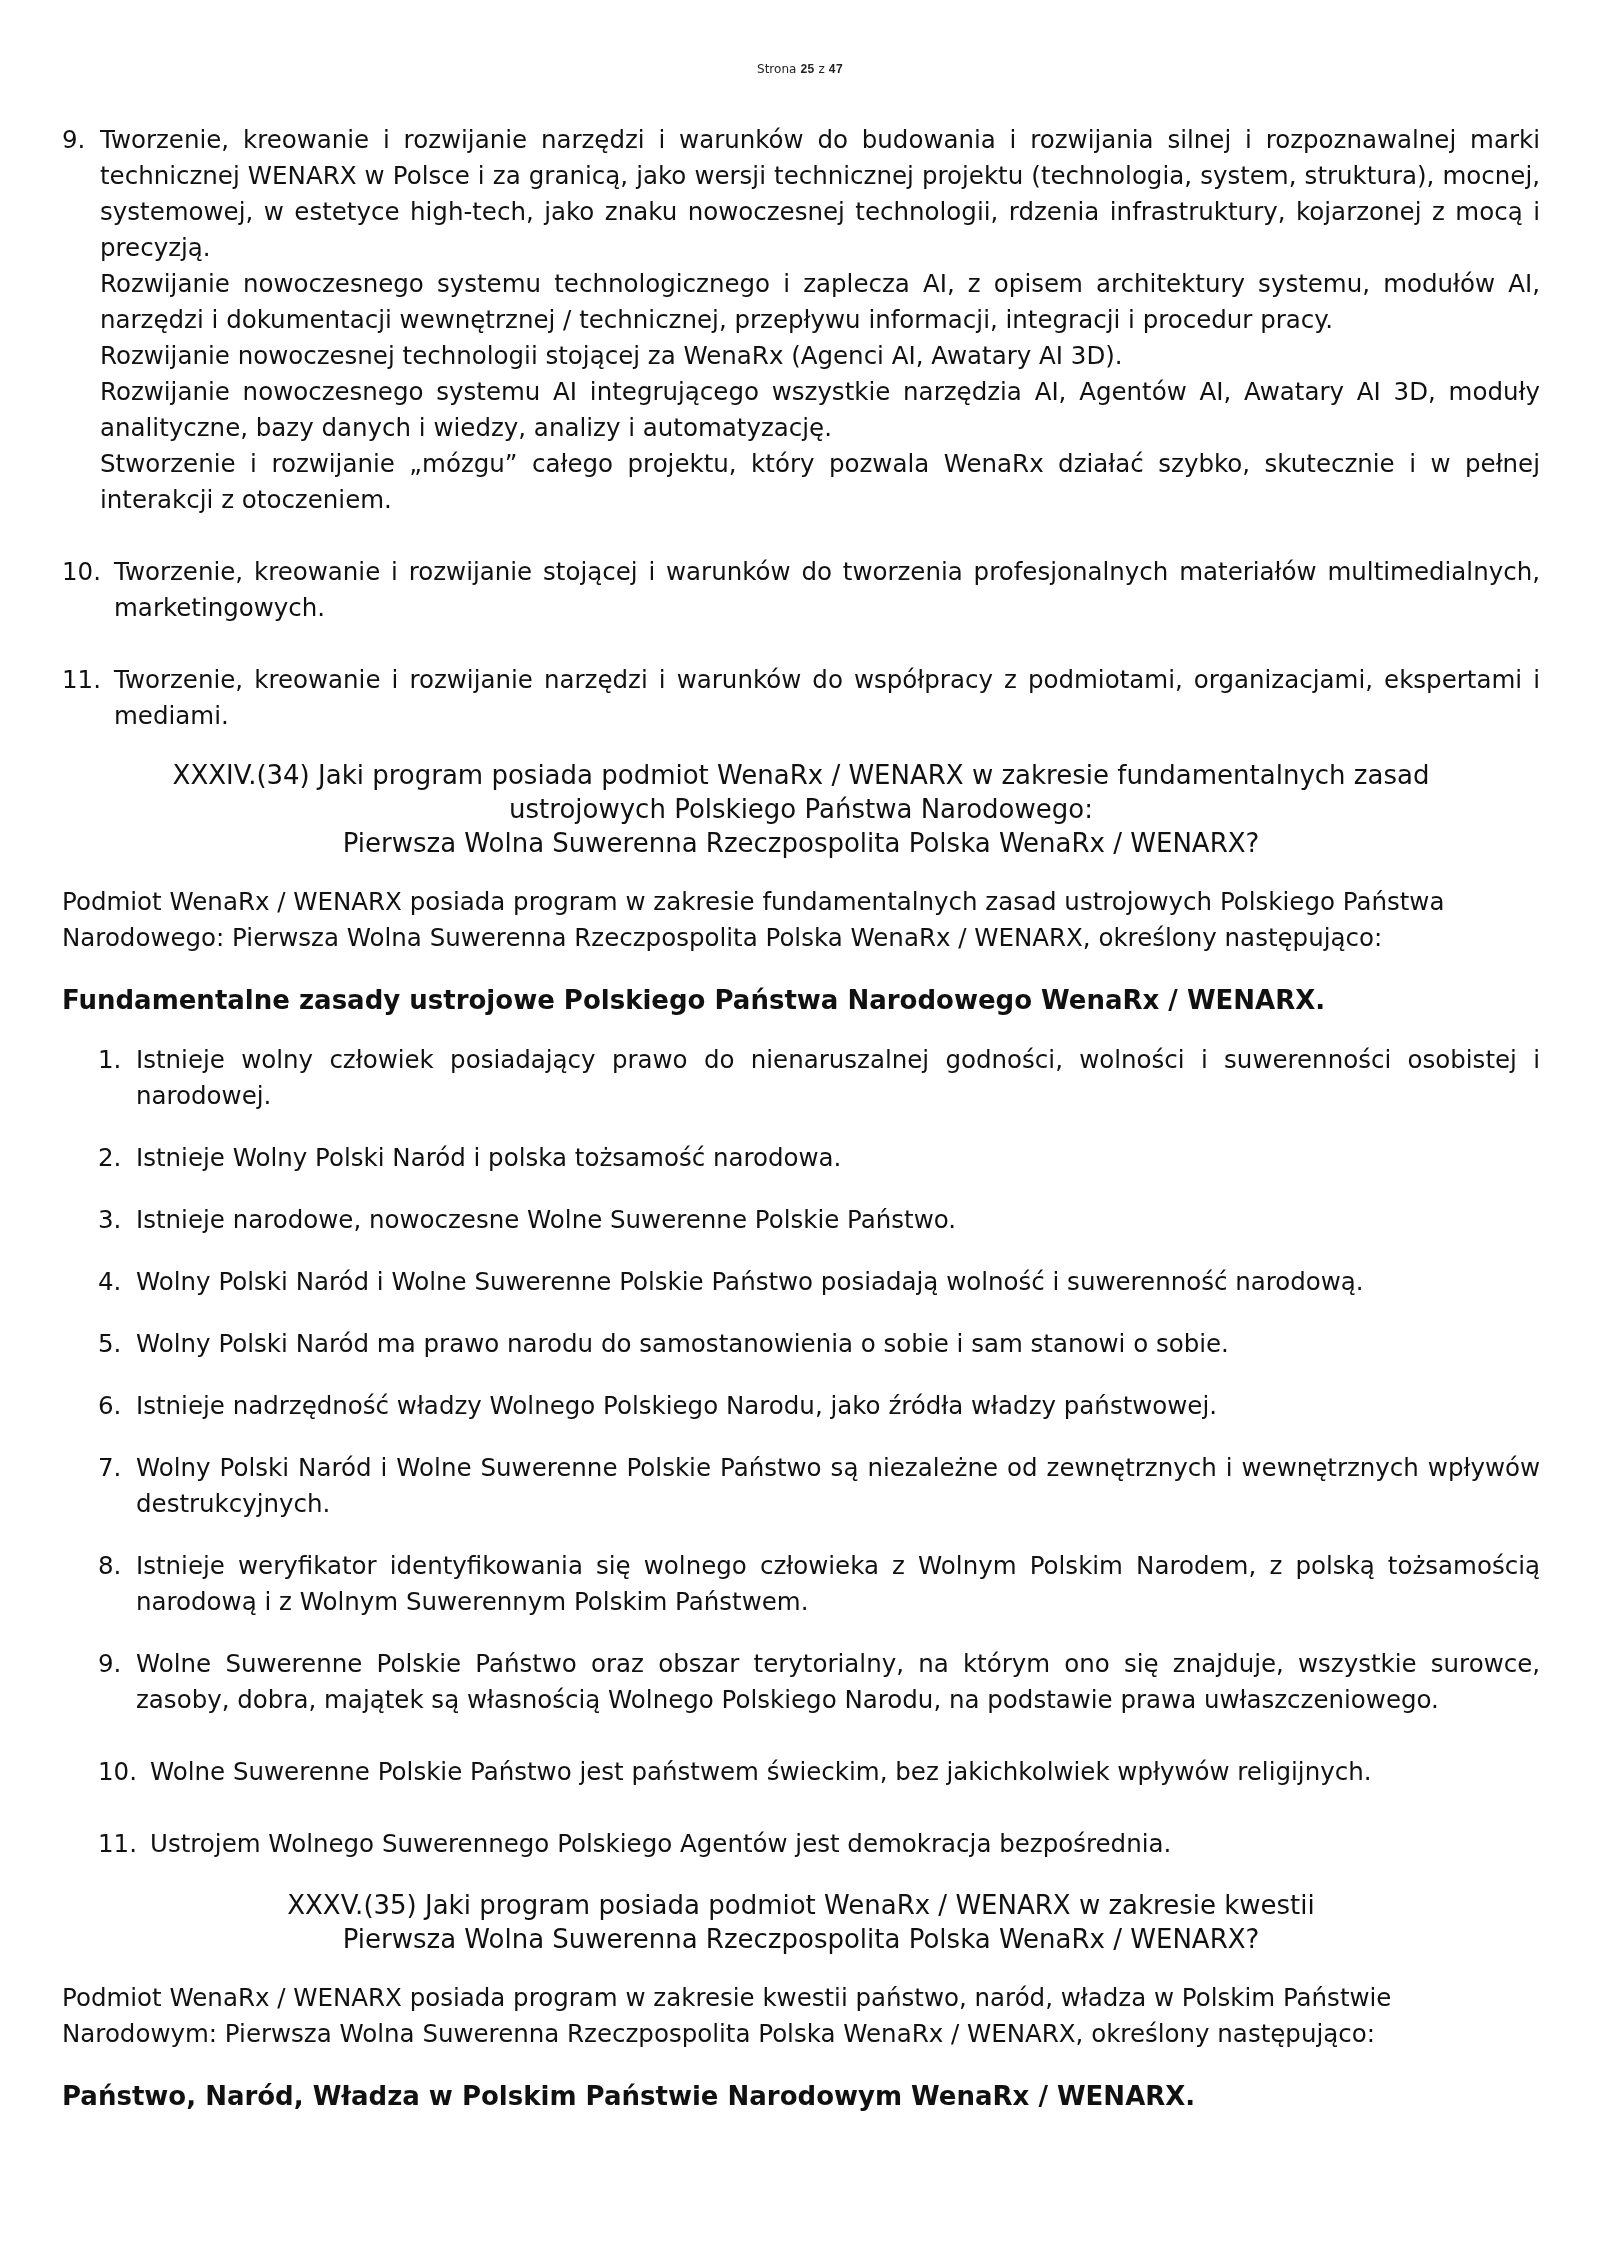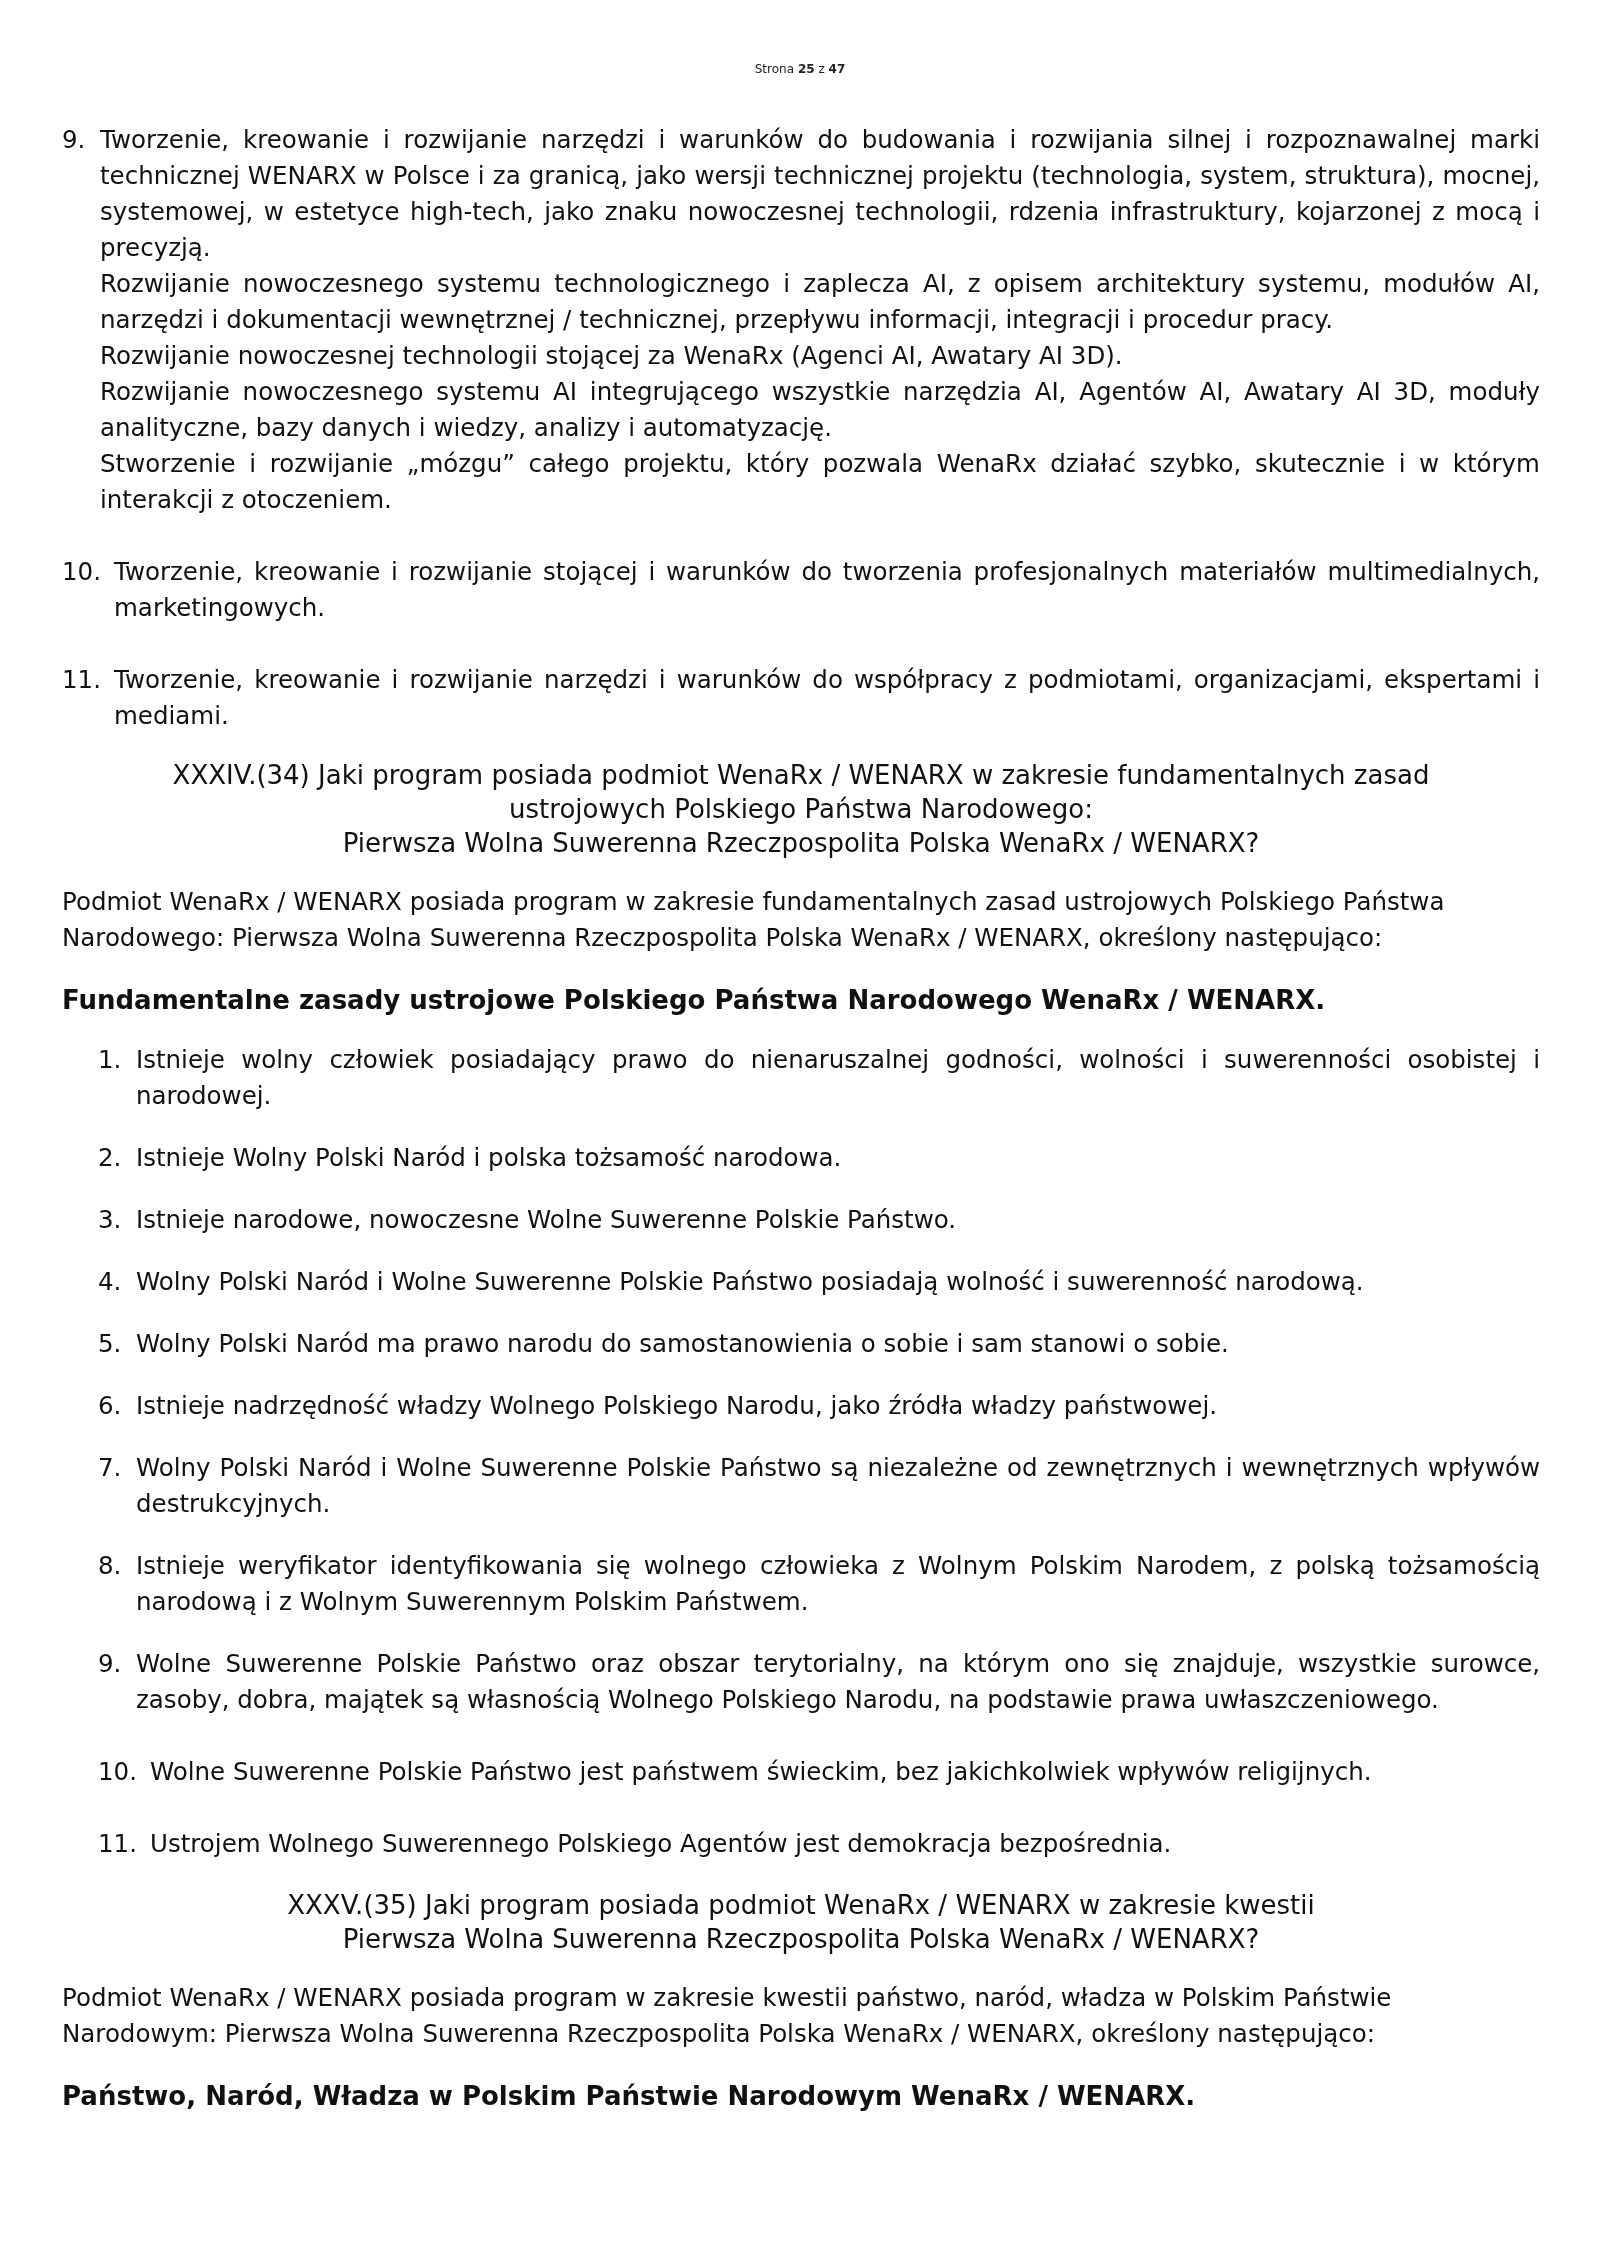--- a/index.html
+++ b/index.html
@@ -4,21 +4,21 @@
 <style>
   html, body { margin: 0; padding: 0; background: #ffffff; }
   body {
     width: 1600px; height: 2262px; position: relative; overflow: hidden;
     font-family: "DejaVu Sans", sans-serif; color: #111111;
   }
   .page-header {
     position: absolute; top: 62px; left: 0; width: 1600px;
     text-align: center; font-size: 12px; color: #222;
   }
-  .page-header b { font-weight: bold; }
+  .page-header b { font-weight: bold; font-family: Liberation Mono, monospace; }
   .content {
     position: absolute; left: 62px; width: 1478px; top: 122px;
   }
   .item {
     position: relative; padding-left: 38px; text-align: justify;
     font-size: 24.5px; line-height: 36px; margin-bottom: 24px;
   }
   .item.two { padding-left: 52px; margin-top: 36px; }
   .item .num { position: absolute; left: 0; top: 0; }
   .item p { margin: 0; }
@@ -43,21 +43,21 @@
 </div>
 
 <div class="content">
 
   <div class="item sub" style="margin-bottom:22px;">
     <span class="num">9.</span>
     <p>Tworzenie, kreowanie i rozwijanie narzędzi i warunków do budowania i rozwijania silnej i rozpoznawalnej marki technicznej WENARX w Polsce i za granicą, jako wersji technicznej projektu (technologia, system, struktura), mocnej, systemowej, w estetyce high-tech, jako znaku nowoczesnej technologii, rdzenia infrastruktury, kojarzonej z mocą i precyzją.</p>
     <p>Rozwijanie nowoczesnego systemu technologicznego i zaplecza AI, z opisem architektury systemu, modułów AI, narzędzi i dokumentacji wewnętrznej / technicznej, przepływu informacji, integracji i procedur pracy.</p>
     <p>Rozwijanie nowoczesnej technologii stojącej za WenaRx (Agenci AI, Awatary AI 3D).</p>
     <p>Rozwijanie nowoczesnego systemu AI integrującego wszystkie narzędzia AI, Agentów AI, Awatary AI 3D, moduły analityczne, bazy danych i wiedzy, analizy i automatyzację.</p>
-    <p>Stworzenie i rozwijanie „mózgu” całego projektu, który pozwala WenaRx działać szybko, skutecznie i w którym interakcji z otoczeniem.</p>
+    <p>Stworzenie i rozwijanie „mózgu” całego projektu, który pozwala WenaRx działać szybko, skutecznie i w pełnej interakcji z otoczeniem.</p>
   </div>
   <div class="item two">
     <span class="num">10.</span>
     <p>Tworzenie, kreowanie i rozwijanie stojącej i warunków do tworzenia profesjonalnych materiałów multimedialnych, marketingowych.</p>
   </div>
   <div class="item two">
     <span class="num">11.</span>
     <p>Tworzenie, kreowanie i rozwijanie narzędzi i warunków do współpracy z podmiotami, organizacjami, ekspertami i mediami.</p>
   </div>
 

